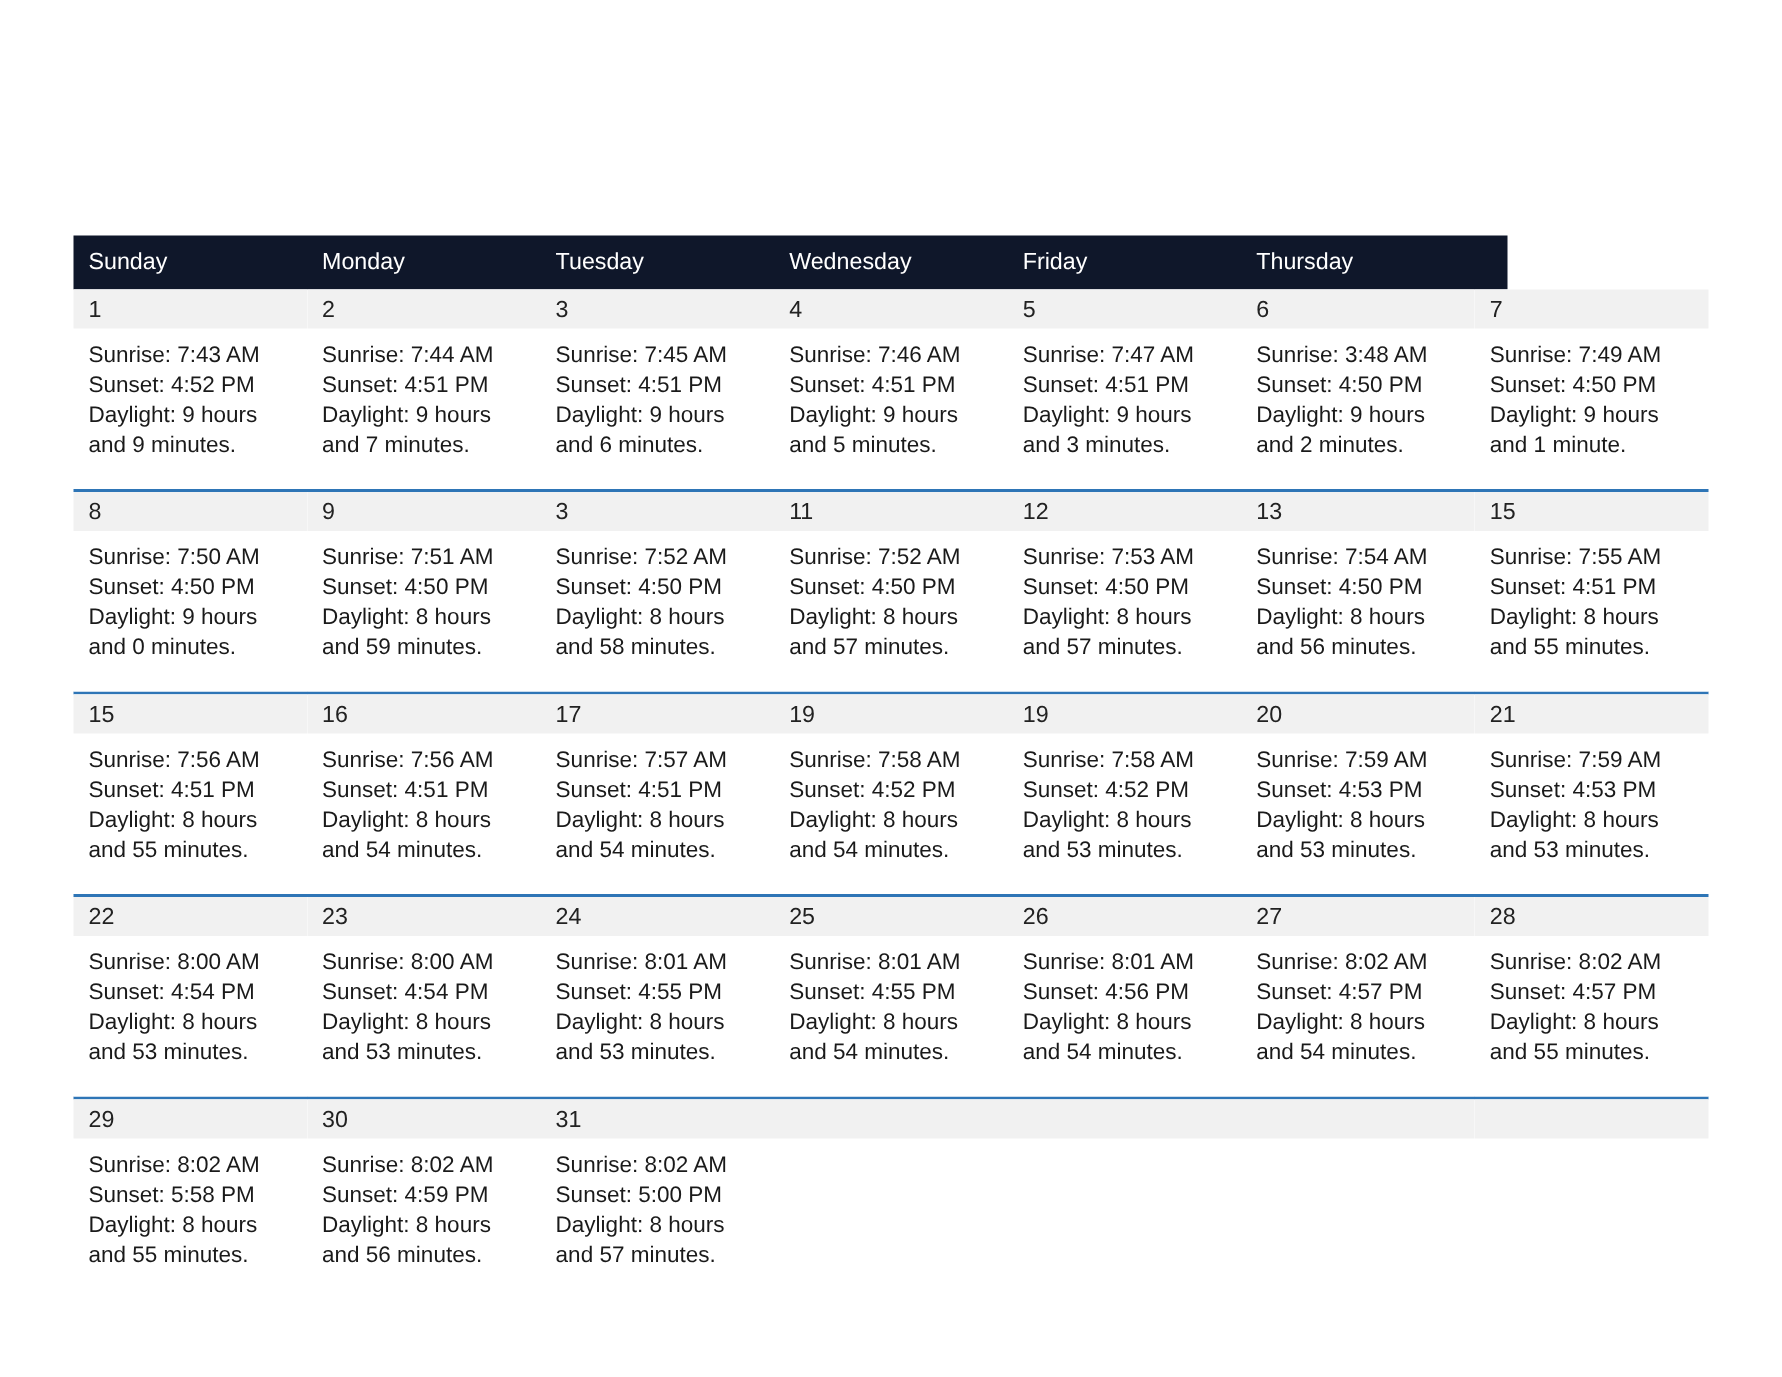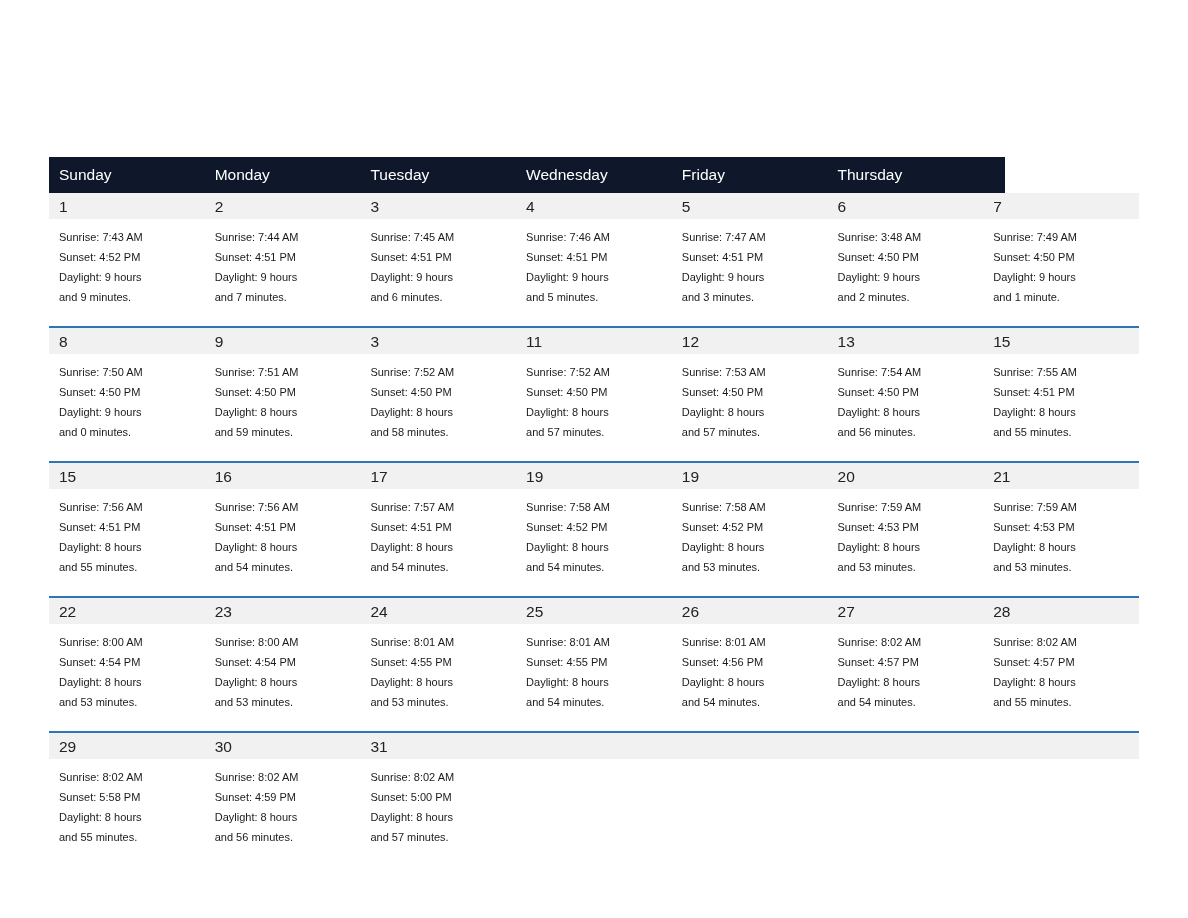--- a/index.html
+++ b/index.html
@@ -129,21 +129,21 @@
     padding: 3px 0 0 10px;
     font-size: 15.5px;
     line-height: 21px;
     color: #222222;
   }
   .day-cell.empty .day-number-band {
     background: #f1f1f1;
   }
   .day-body {
     padding: 8px 6px 0 10px;
-    font-size: 11px;
+    font-size: 15px;
     line-height: 20px;
     color: #1a1a1a;
   }
   .day-body div {
     white-space: nowrap;
   }
 </style>
 </head>
 <body>
 

